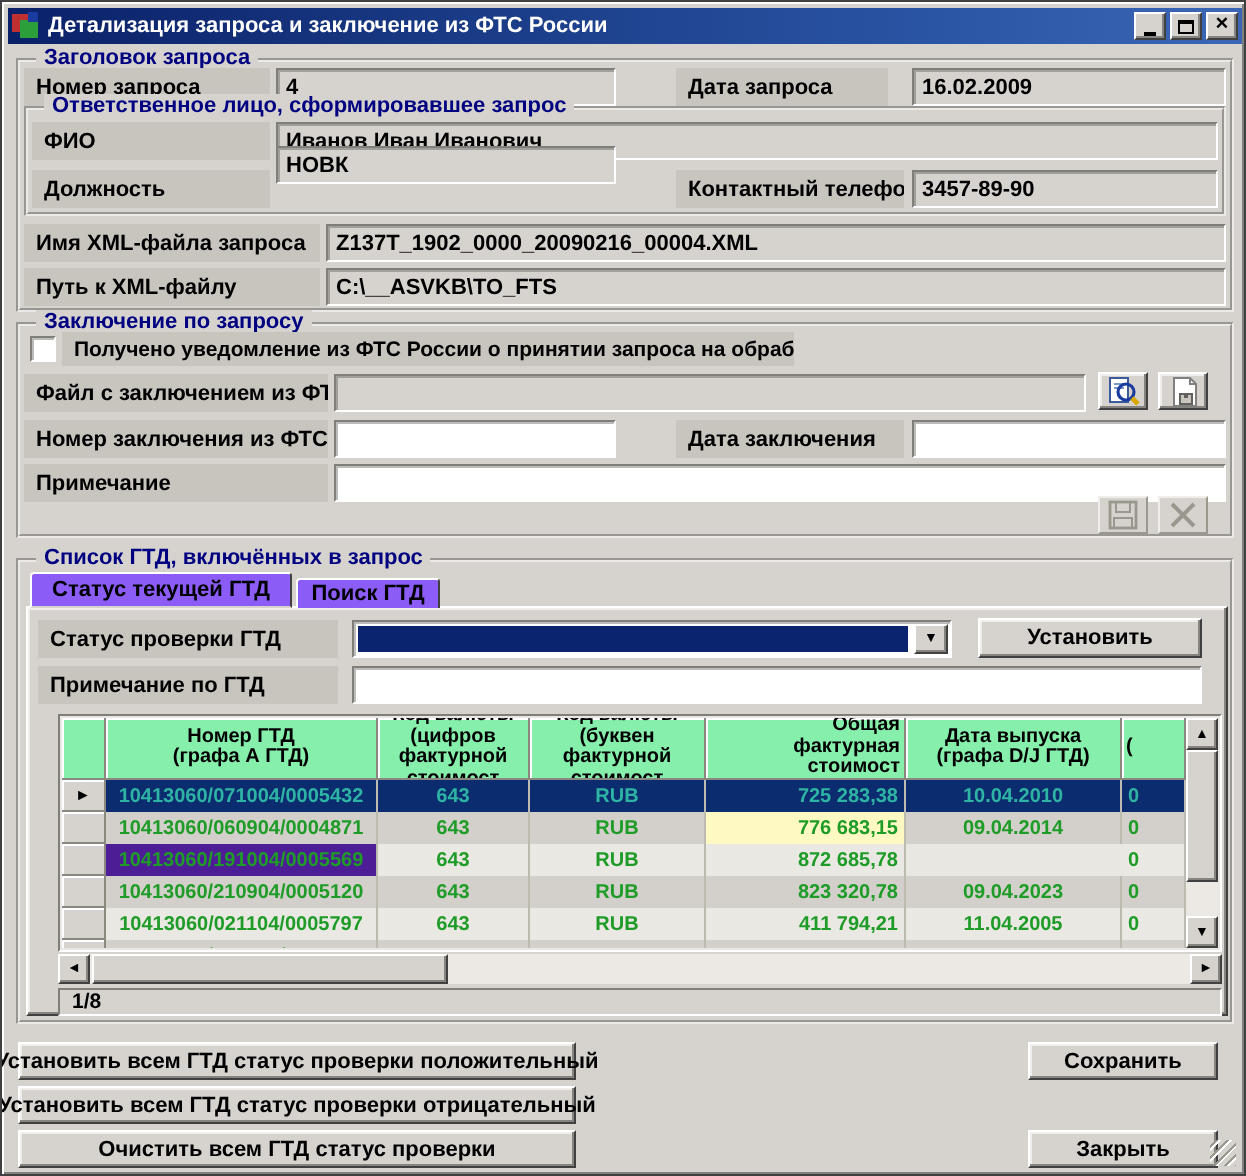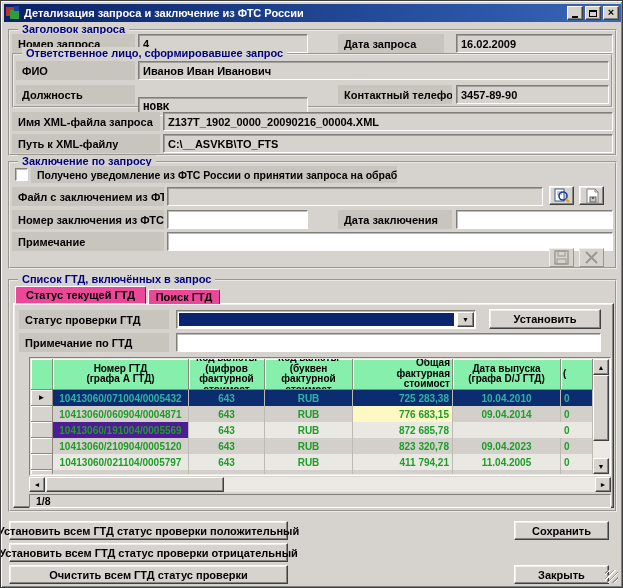--- a/index.html
+++ b/index.html
@@ -43,21 +43,21 @@
     border:1px solid;border-color:#fff #404040 #404040 #fff;
     box-shadow:inset -1px -1px 0 #86847e, inset 1px 1px 0 #f0eeea;
     display:flex;align-items:center;justify-content:center;
     font-family:inherit;font-size:11px;font-weight:bold;white-space:nowrap;padding:0;}
   .btn.small{width:25px;height:19px;}
   .btn.disabled{border-color:#f0eeea #9a978f #9a978f #f0eeea;box-shadow:none;}
   
   .tabpage{position:absolute;background:#d6d3ce;
     border:1px solid;border-color:#fff #404040 #404040 #fff;
     box-shadow:inset -1px -1px 0 #86847e, inset 1px 1px 0 #f0eeea;}
-  .tab{position:absolute;background:#ec4899;display:flex;align-items:center;justify-content:center;
+  .tab{position:absolute;background:#8b5cf6;display:flex;align-items:center;justify-content:center;
     border:1px solid;border-color:#fff #404040 #d6d3ce #fff;
     border-radius:2px 2px 0 0;white-space:nowrap;}
   .tab.inactive{border-bottom:none;}
   
   .combo{position:absolute;height:19px;background:#fff;
     border:1px solid;border-color:#807e78 #fff #fff #807e78;
     box-shadow:inset 1px 1px 0 rgba(64,62,58,.35);display:flex;}
   .combo .val{flex:1;background:#0b2470;margin:2px;}
   .combo .drop{width:17px;background:#d6d3ce;margin:1px;
     border:1px solid;border-color:#fff #404040 #404040 #fff;
@@ -127,21 +127,21 @@
   <div class="fld" style="left:137px;top:33px;width:170px;">4</div>
   <div class="lbl" style="left:337px;top:33px;width:106px;">Дата запроса</div>
   <div class="fld" style="left:455px;top:33px;width:157px;">16.02.2009</div>
 
   <div class="group" style="left:11px;top:52px;width:601px;height:55px;">
     <span class="gcap">Ответственное лицо, сформировавшее запрос</span>
   </div>
   <div class="lbl" style="left:15px;top:60px;width:119px;">ФИО</div>
   <div class="fld" style="left:137px;top:60px;width:471px;">Иванов Иван Иванович</div>
   <div class="lbl" style="left:15px;top:84px;width:119px;">Должность</div>
-  <div class="fld" style="left:137px;top:96px;width:170px;font-family:Liberation Mono, monospace;">НОВК</div>
+  <div class="fld" style="left:137px;top:72px;width:170px;">НОВК</div>
   <div class="lbl" style="left:337px;top:84px;width:114px;">Контактный телефон</div>
   <div class="fld" style="left:455px;top:84px;width:153px;">3457-89-90</div>
 
   <div class="lbl" style="left:11px;top:111px;width:148px;">Имя XML-файла запроса</div>
   <div class="fld" style="left:162px;top:111px;width:450px;">Z137T_1902_0000_20090216_00004.XML</div>
   <div class="lbl" style="left:11px;top:133px;width:148px;">Путь к XML-файлу</div>
   <div class="fld" style="left:162px;top:133px;width:450px;">C:\__ASVKB\TO_FTS</div>
 
   <div class="group" style="left:7px;top:160px;width:609px;height:108px;">
     <span class="gcap">Заключение по запросу</span>

